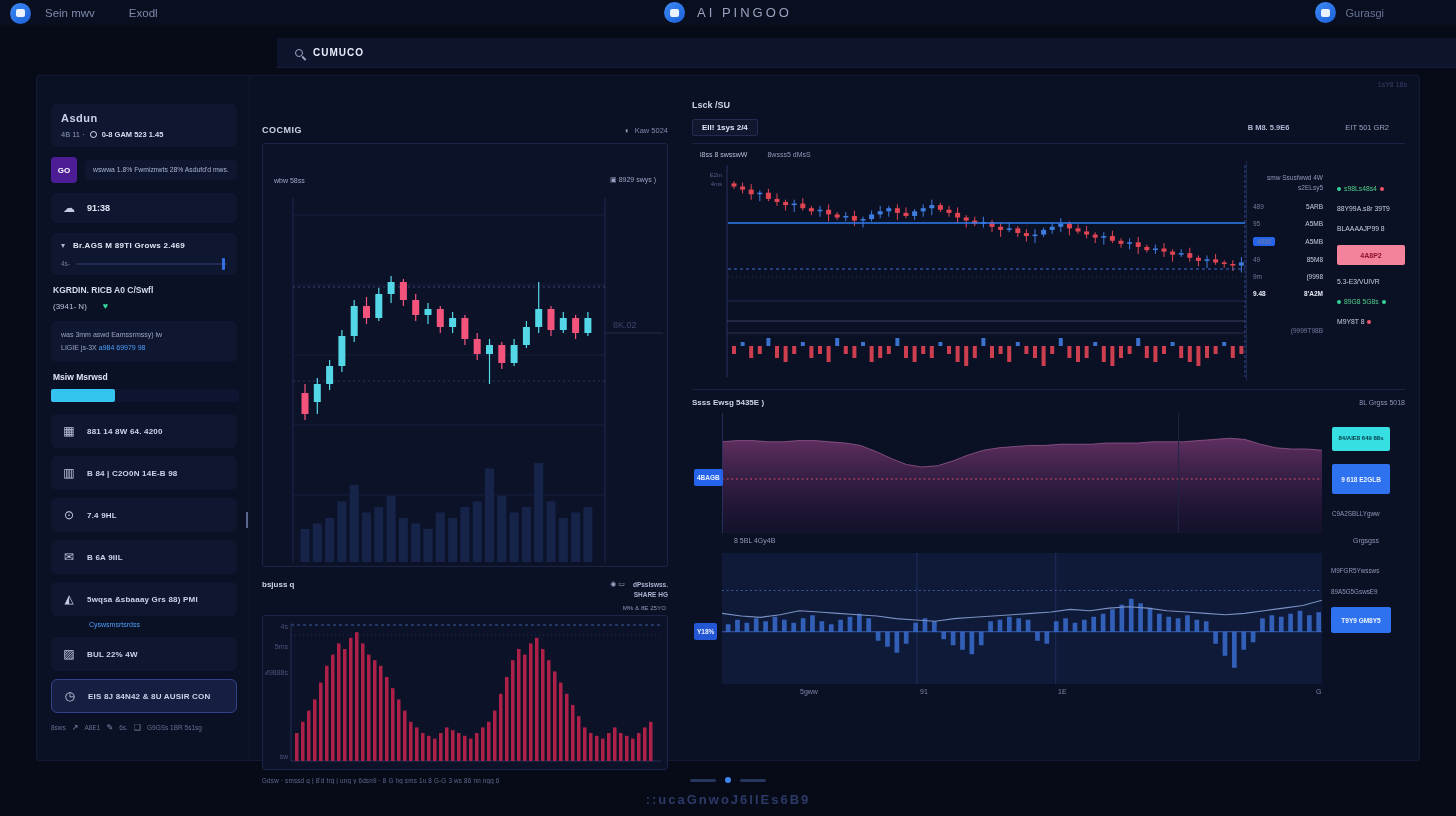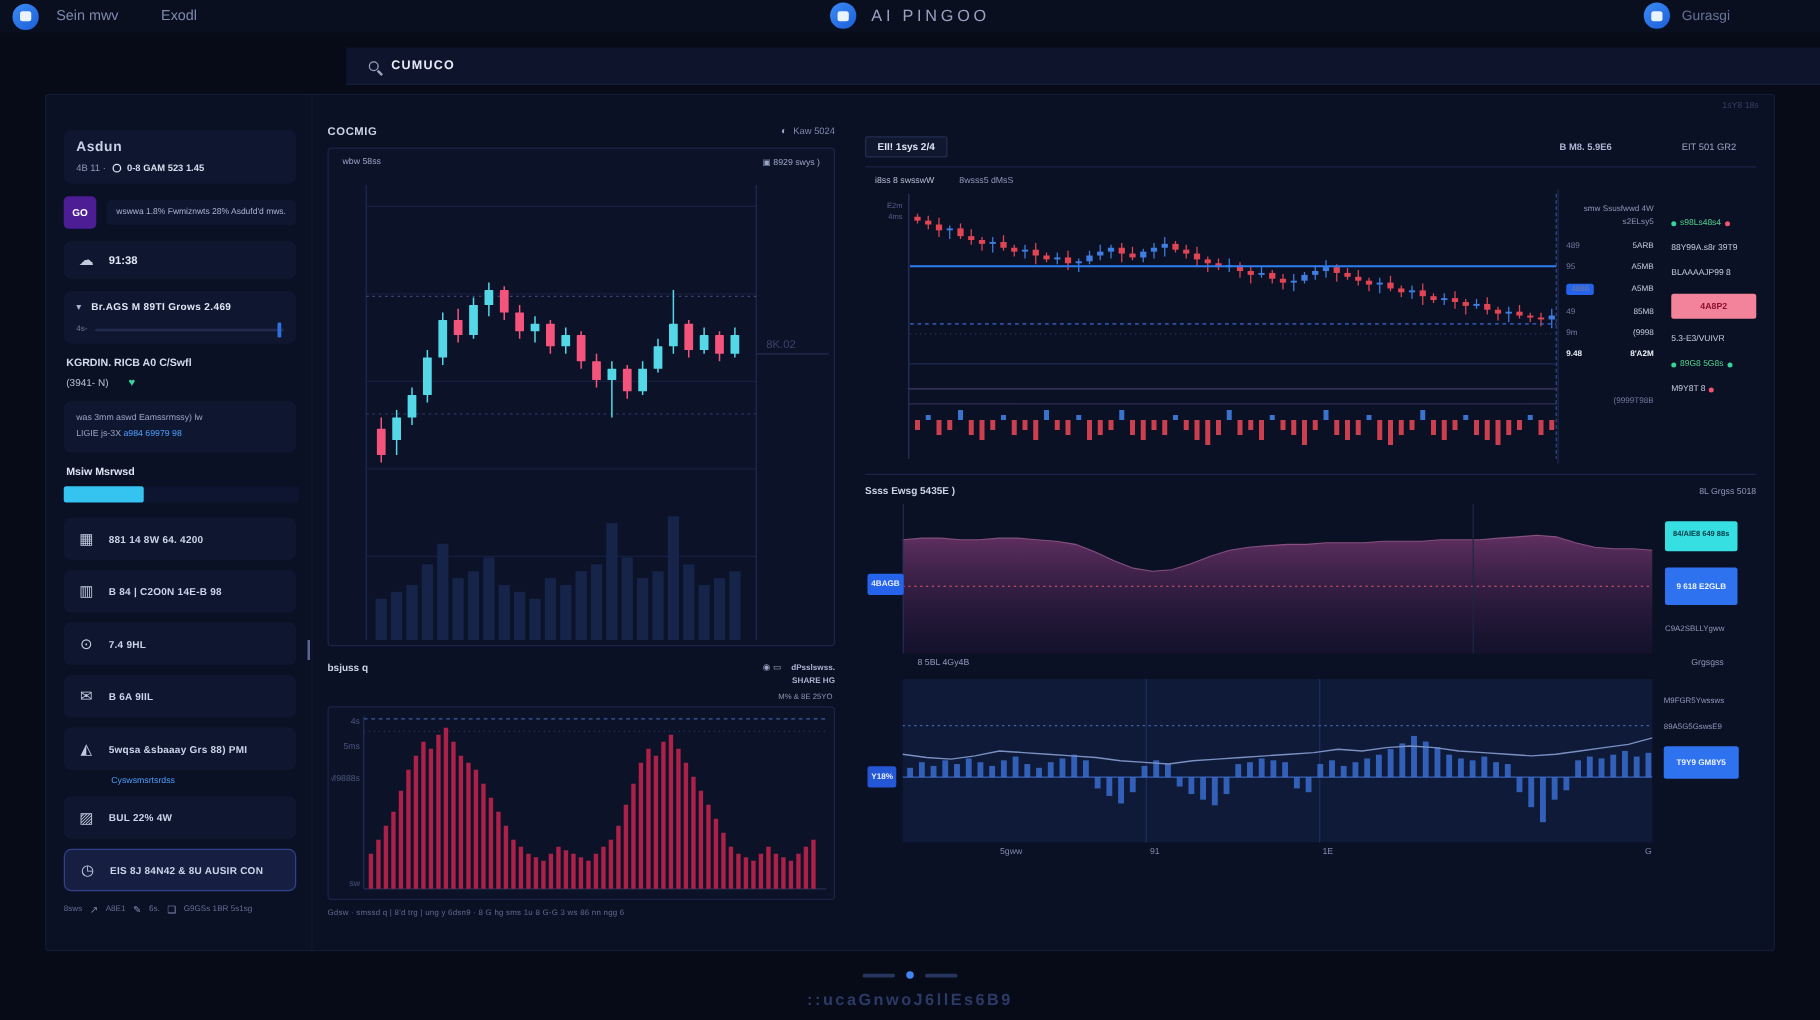--- a/index.html
+++ b/index.html
@@ -74,21 +74,21 @@
   .sb-item .ic { font-size:12px; color:#c2cadf; width:16px; text-align:center; flex:none; }
   .sb-item b { font-size:8px; color:#ccd4ea; letter-spacing:.2px; }
   .sb-link { font-size:7px; color:#4d9fff; margin:-3px 0 9px 38px; }
   .sb-foot { display:flex; gap:6px; align-items:center; font-size:6.5px; color:#636e92;
     margin-top:10px; flex-wrap:nowrap; white-space:nowrap; }
   .sb-foot .fic { font-size:8px; color:#7d88ac; }
   .sb-scroll { position:absolute; right:1px; top:436px; width:2px; height:16px; background:#5a668e; }
 
   
   .col-center { width:428px; padding:24px 10px 0 12px; }
-  .row-between { display:flex; align-items:flex-start; justify-content:space-between; }
+  .row-between { display:flex; align-items:flex-end; justify-content:space-between;margin-top:25px; }
   .sec-title { font-size:9px; font-weight:bold; color:#cbd3ea; letter-spacing:.5px; }
   .sec-meta { font-size:7.5px; color:#7d88ac; display:flex; gap:5px; align-items:center; }
   .mini-ico { font-size:8px; color:#9aa4c4; }
   .card { background:#0c1329; border:1px solid #1b2445; border-radius:3px; }
   .main-chart-card { margin-top:8px; padding:4px 2px 2px; }
   .inner-head { padding:3px 9px 4px; font-size:7px; color:#9aa4c4; }
   svg { display:block; width:100%; height:auto; }
   .lower-head { margin-top:13px; align-items:flex-start; }
   .lower-title { font-size:8px; font-weight:bold; color:#cbd3ea; }
   .lower-right { display:flex; gap:8px; align-items:flex-start; }
@@ -477,20 +477,21 @@
           <text x="23" y="10" fill="#4a547a" font-size="7" text-anchor="end">4s</text>
           <text x="23" y="30" fill="#4a547a" font-size="7" text-anchor="end">5ms</text>
           <text x="23" y="56" fill="#4a547a" font-size="7" text-anchor="end">M9888s</text>
           <text x="23" y="140" fill="#4a547a" font-size="7" text-anchor="end">sw</text>
         </svg>
     </div>
     <div class="caption">Gdsw · smssd q | 8'd trg | ung y 6dsn9 · 8 G hg sms 1u 8 G-G 3 ws 86 nn ngg 6</div>
   </section>
 
   <section class="col-right">
+    <div class="rt-title">Lsck /SU</div>
     <div class="rt-tabrow">
       <span class="rt-tab">EII! 1sys  2/4</span>
       <span class="rt-meta1">B M8. 5.9E6</span>
       <span class="rt-meta2">EIT 501 GR2</span>
     </div>
     <div class="legend-row">
       <span>i8ss 8 swsswW</span>
       <span class="l2">8wsss5 dMsS</span>
     </div>
     <div class="chart-flex">

